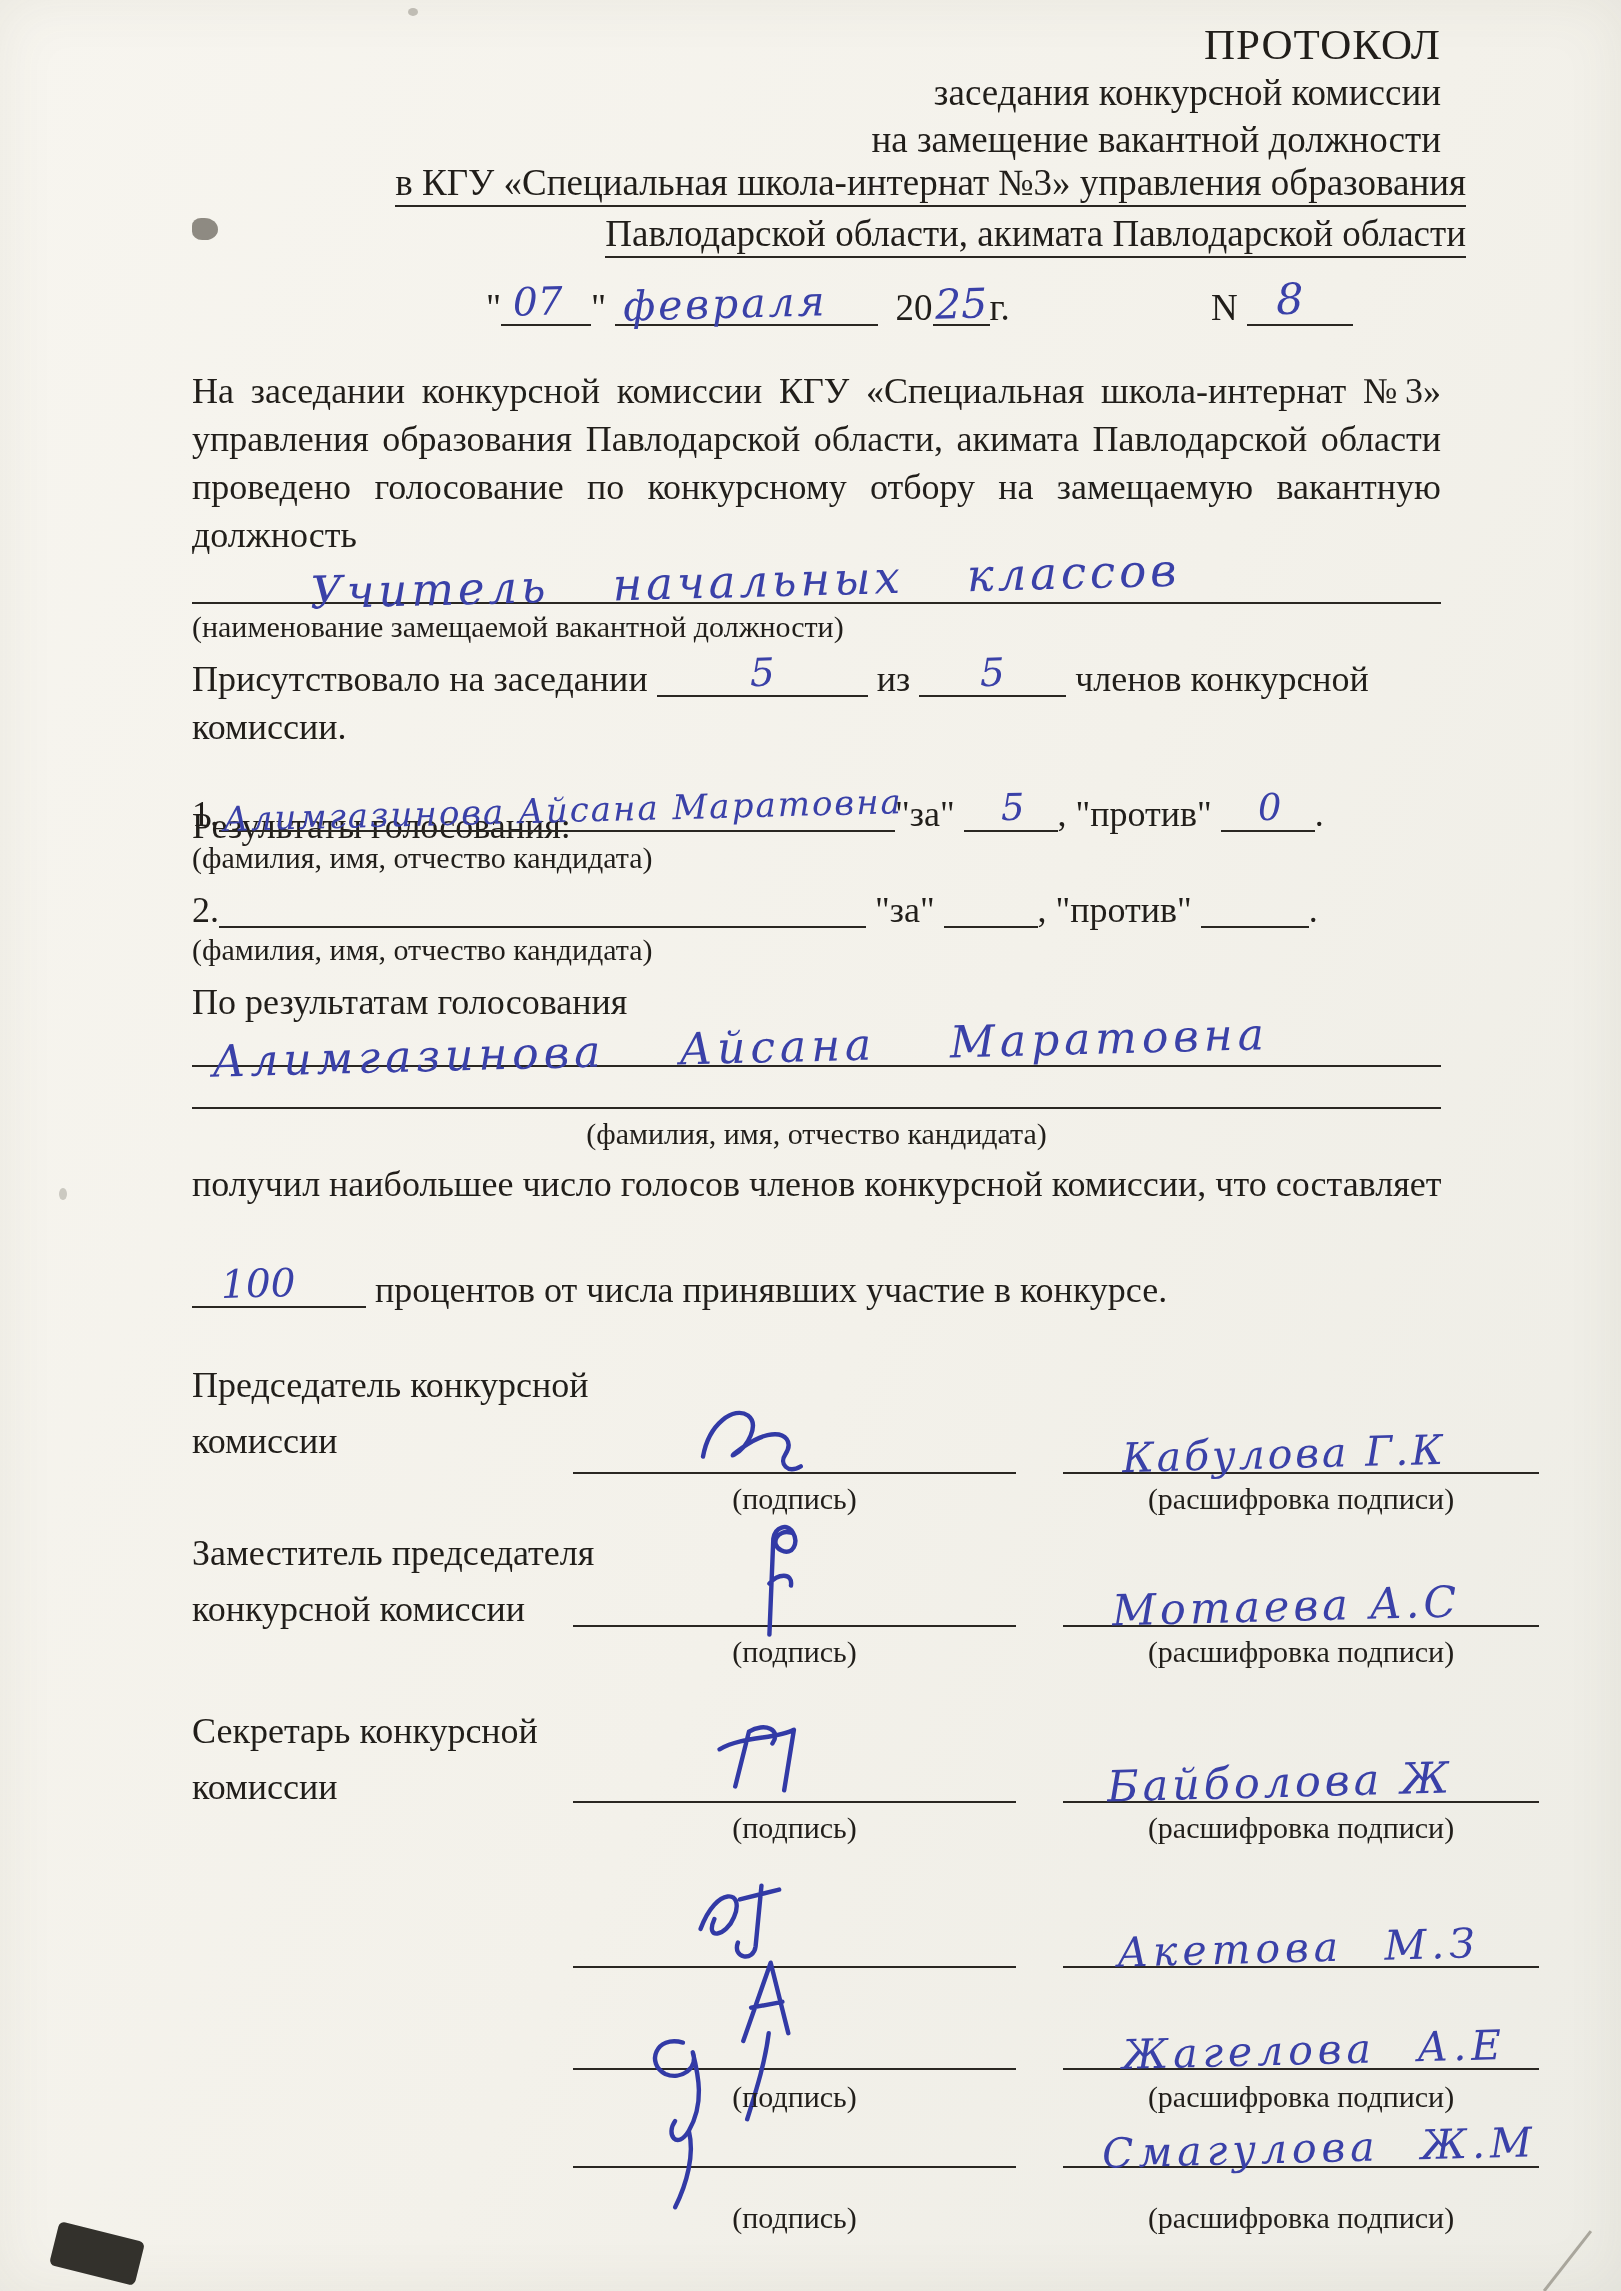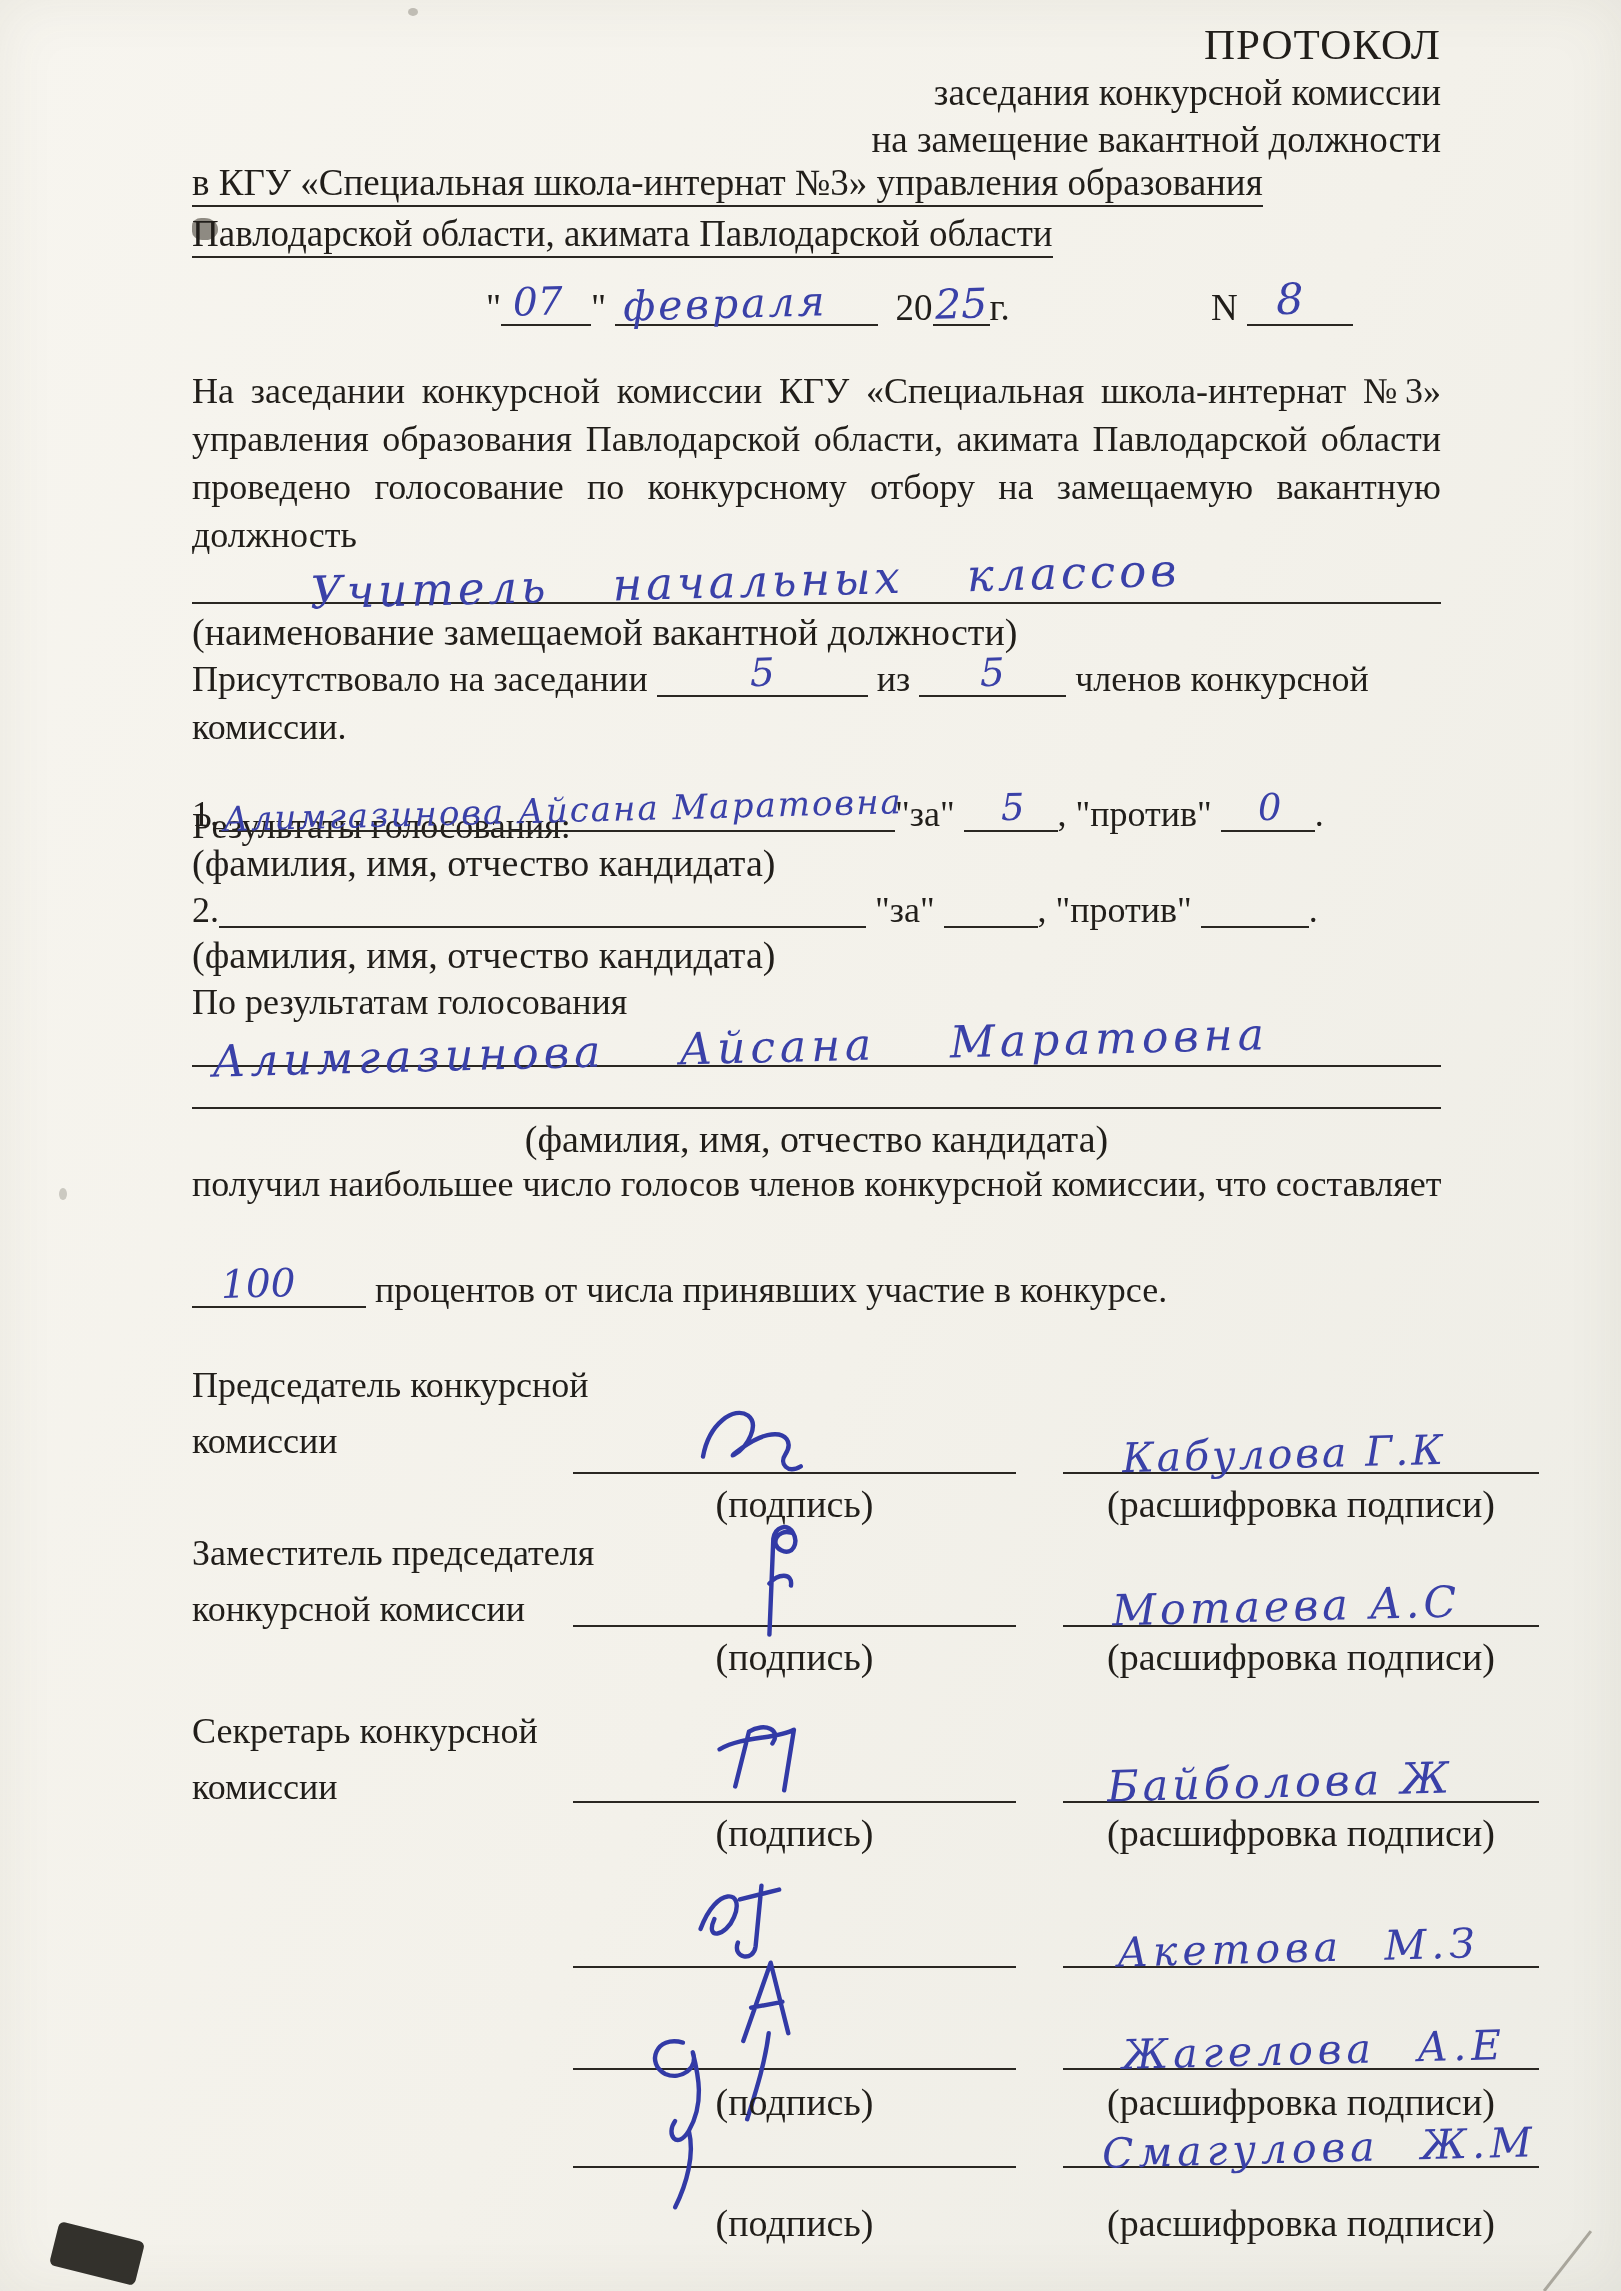--- a/index.html
+++ b/index.html
@@ -10,24 +10,24 @@
     background:linear-gradient(115deg,#f7f5ef 0%,#f3f1ea 55%,#edece5 100%);
     box-shadow:inset 0 0 59px rgba(90,85,70,.08);
     font-family:"Liberation Serif", serif;
     color:#211e1a;
     overflow:hidden;
   }
   .abs{position:absolute;}
   .t1{font-size:43px;letter-spacing:1px;}
   .t2{font-size:37px;line-height:47px;}
   .center{text-align:center;}
-  .org{font-size:37px;line-height:51px;}
+  .org{font-size:37px;line-height:51px;text-align:right;}
   .org span{border-bottom:2.9px solid #2a2722;padding-bottom:2px;}
   .body-text{font-size:36px;line-height:48px;text-align:justify;}
-  .cap{font-size:38px;}
+  .cap{font-size:30px;}
   .bl{display:inline-block;border-bottom:2.9px solid #2a2722;height:37px;position:relative;vertical-align:-5.9px;}
   .rule{border-bottom:2.9px solid #2a2722;position:absolute;}
   .hw{
     font-family:"DejaVu Serif", serif;
     font-style:italic;
     color:#3a41a8;
     position:absolute;
     white-space:nowrap;
     transform:rotate(-1.5deg);
   }

